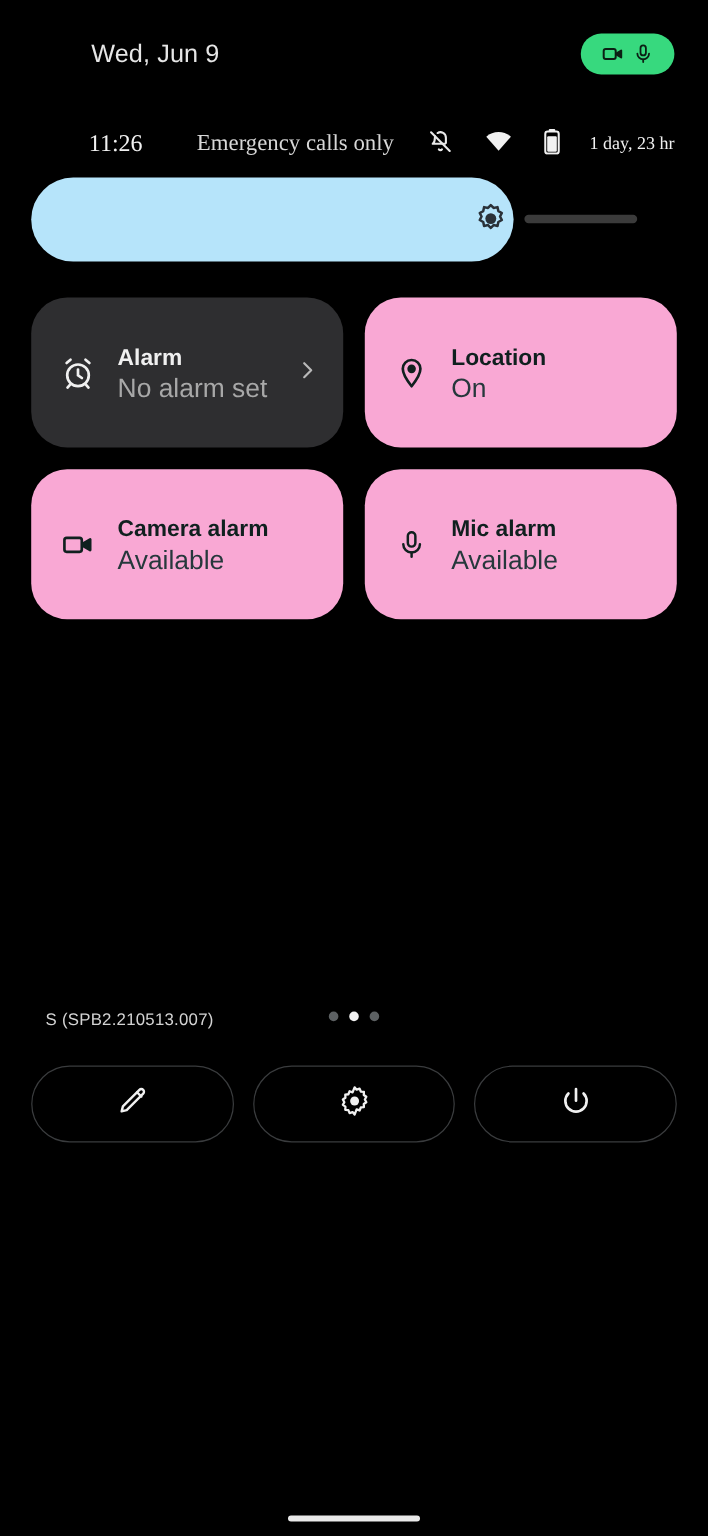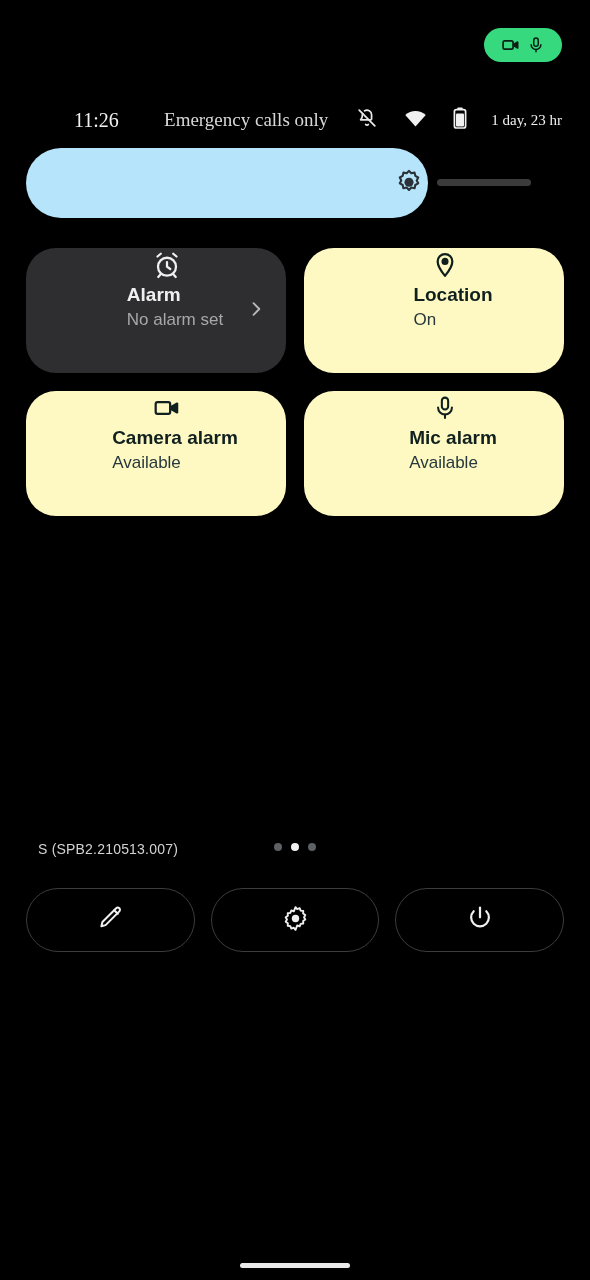--- a/index.html
+++ b/index.html
@@ -123,23 +123,22 @@
   }
   .tile {
     position: relative;
     width: 260px;
     height: 125px;
     border-radius: 30px;
     display: flex;
     align-items: center;
     box-sizing: border-box;
     padding-left: 22px;
-    flex-direction: column;
-  }
-  .tile.active   { background: #fef9c3; }
+  }
+  .tile.active   { background: #f9a8d4; }
   .tile.inactive { background: #2e2e30; }
   .tile-icon {
     width: 34px;
     flex: 0 0 34px;
     display: flex;
     align-items: center;
     justify-content: center;
   }
   .tile-text {
     margin-left: 16px;
@@ -147,21 +146,21 @@
     flex-direction: column;
     justify-content: center;
   }
   .tile-title {
     font-size: 19px;
     font-weight: bold;
     line-height: 25px;
     white-space: nowrap;
   }
   .tile-sub {
-    font-size: 17px;
+    font-size: 22px;
     line-height: 25px;
     white-space: nowrap;
   }
   .tile.active .tile-title { color: #10201f; }
   .tile.active .tile-sub   { color: #26383c; }
   .tile.inactive .tile-title { color: #f0f0f0; }
   .tile.inactive .tile-sub   { color: #a8a8a8; }
   .tile-chevron {
     position: absolute;
     right: 20px;
@@ -223,20 +222,21 @@
     left: 240px; top: 1263px;
     width: 110px; height: 5px;
     border-radius: 3px;
     background: #e9e9e9;
   }
 </style>
 </head>
 <body>
 
 <div id="date-row">
+  <div id="date-text">Wed, Jun 9</div>
 
   <div id="privacy-chip">
     <span>
       <svg width="20" height="20" viewBox="0 0 24 24" fill="none" stroke="#0b2014" stroke-width="2">
         <rect x="2.5" y="7" width="12" height="10" rx="2"></rect>
         <path d="M15 11.5l5-3v7l-5-3z" fill="#0b2014" stroke-linejoin="round"></path>
       </svg>
     </span>
     <span>
       <svg width="18" height="20" viewBox="0 0 24 24" fill="none" stroke="#0b2014" stroke-width="2" stroke-linecap="round">

